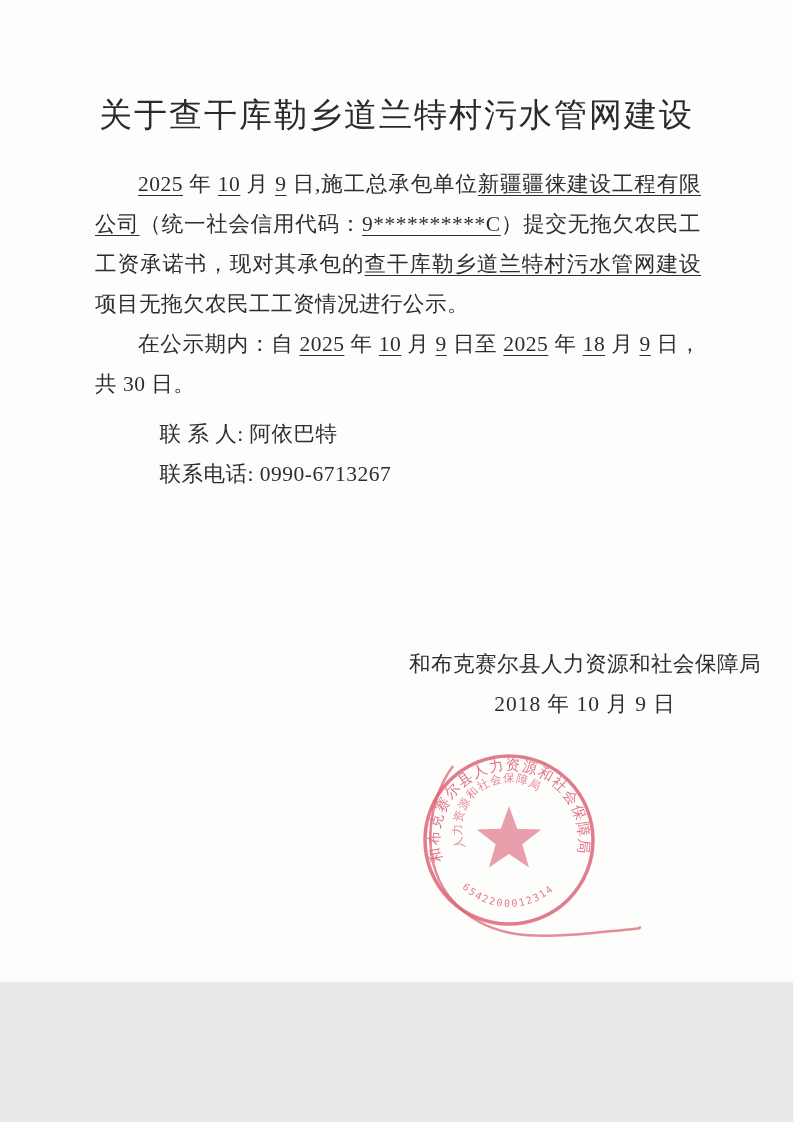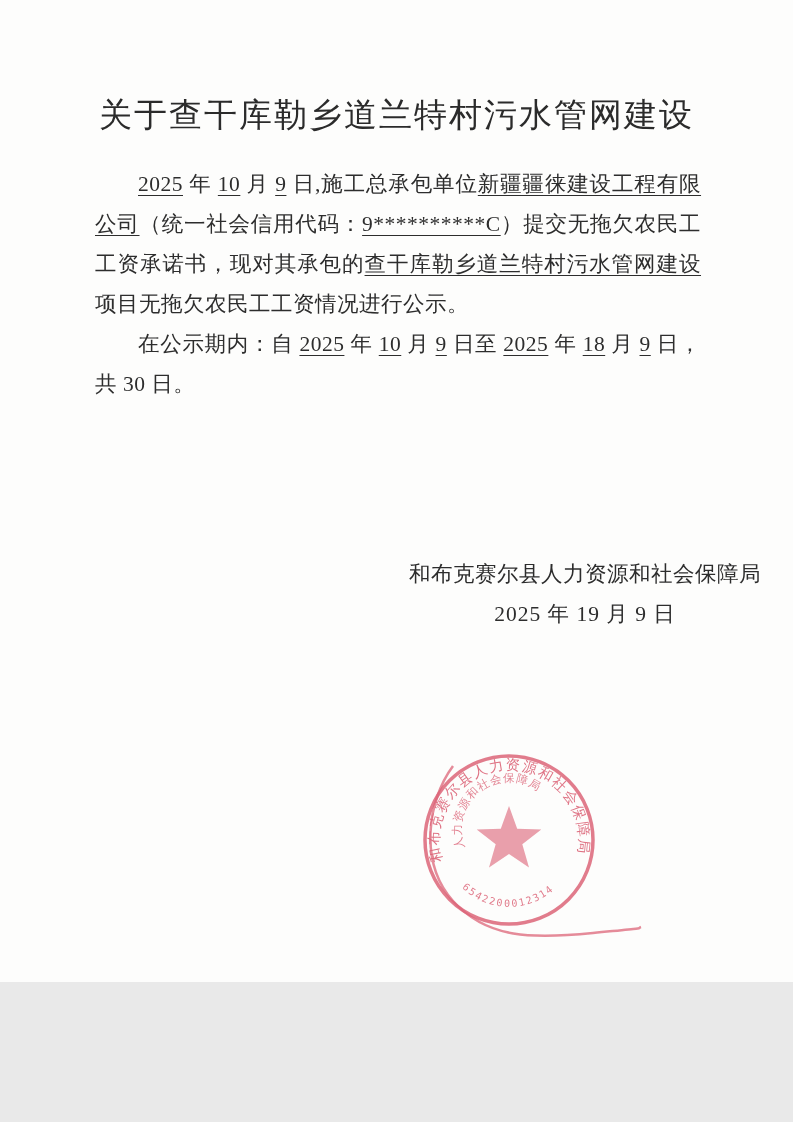--- a/index.html
+++ b/index.html
@@ -66,25 +66,27 @@
 
   <h1 class="title">
     <span class="tline">关于查干库勒乡道兰特村污水管网建设</span>
   </h1>
 
   <div class="body">
     <p class="para"><u>2025</u><span> 年 </span><u>10</u><span> 月 </span><u>9</u><span> 日,施工总承包单位</span><u>新疆疆徕建设工程有限公司</u><span>（统一社会信用代码：</span><u>9**********C</u><span>）提交无拖欠农民工工资承诺书，现对其承包的</span><u>查干库勒乡道兰特村污水管网建设</u><span>项目无拖欠农民工工资情况进行公示。</span></p>
     <p class="para"><span>在公示期内：自 </span><u>2025</u><span> 年 </span><u>10</u><span> 月 </span><u>9</u><span> 日至 </span><u>2025</u><span> 年 </span><u>18</u><span> 月 </span><u>9</u><span> 日，共 30 日。</span></p>
 
     <div class="contacts">
+      <p class="contact-line">联 系 人: 阿依巴特</p>
+      <p class="contact-line">联系电话: 0990-6713267</p>
     </div>
 
     <div class="sign-block">
       <div class="sign-org">和布克赛尔县人力资源和社会保障局</div>
-      <div class="sign-date">2025 年 19 月 9 日</div>
+      <div class="sign-date">2018 年 10 月 9 日</div>
     </div>
   </div>
 
   <svg class="seal" width="270" height="270" viewBox="0 0 270 270">
     <defs>
       <path id="outerArc" d="M 60 130 A 70 70 0 1 1 192 130" fill="none"></path>
       <path id="innerArc" d="M 84 120 A 48 48 0 1 1 168 120" fill="none"></path>
       <path id="serialArc" d="M 76 152 A 68 68 0 0 0 176 152" fill="none"></path>
     </defs>
     <g stroke="#d84a62" fill="#d84a62">

